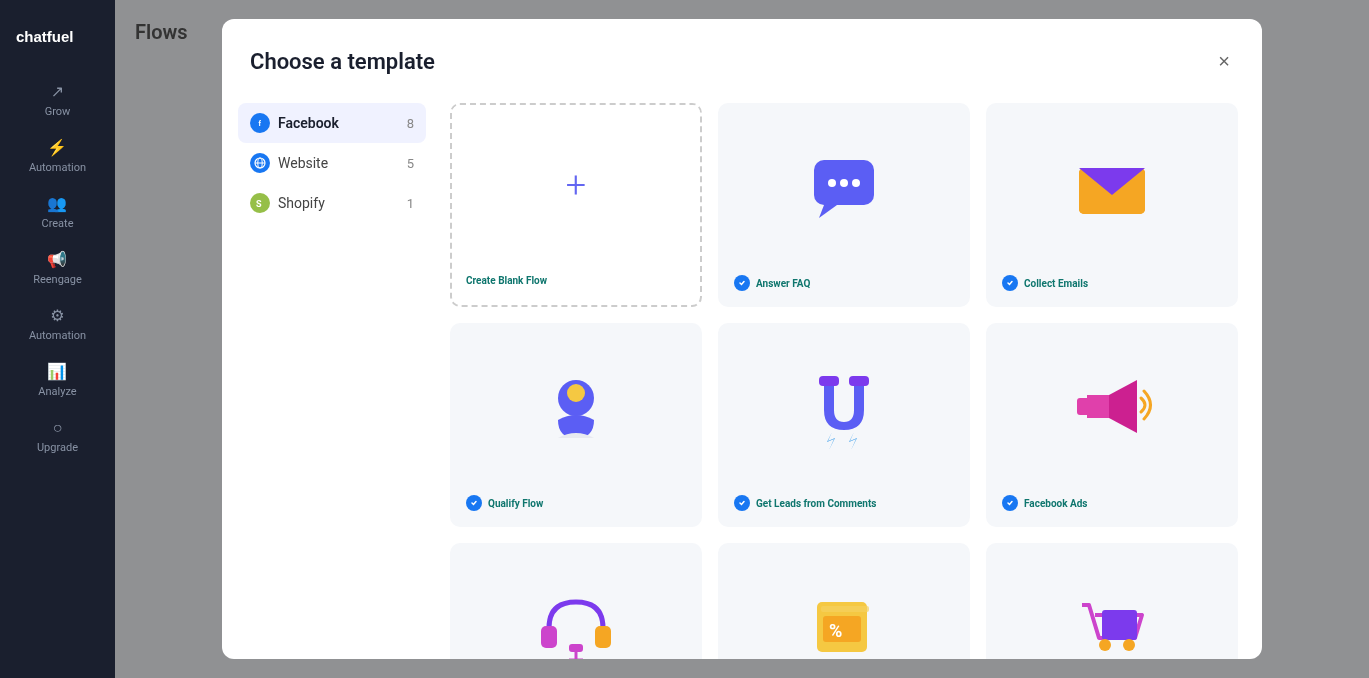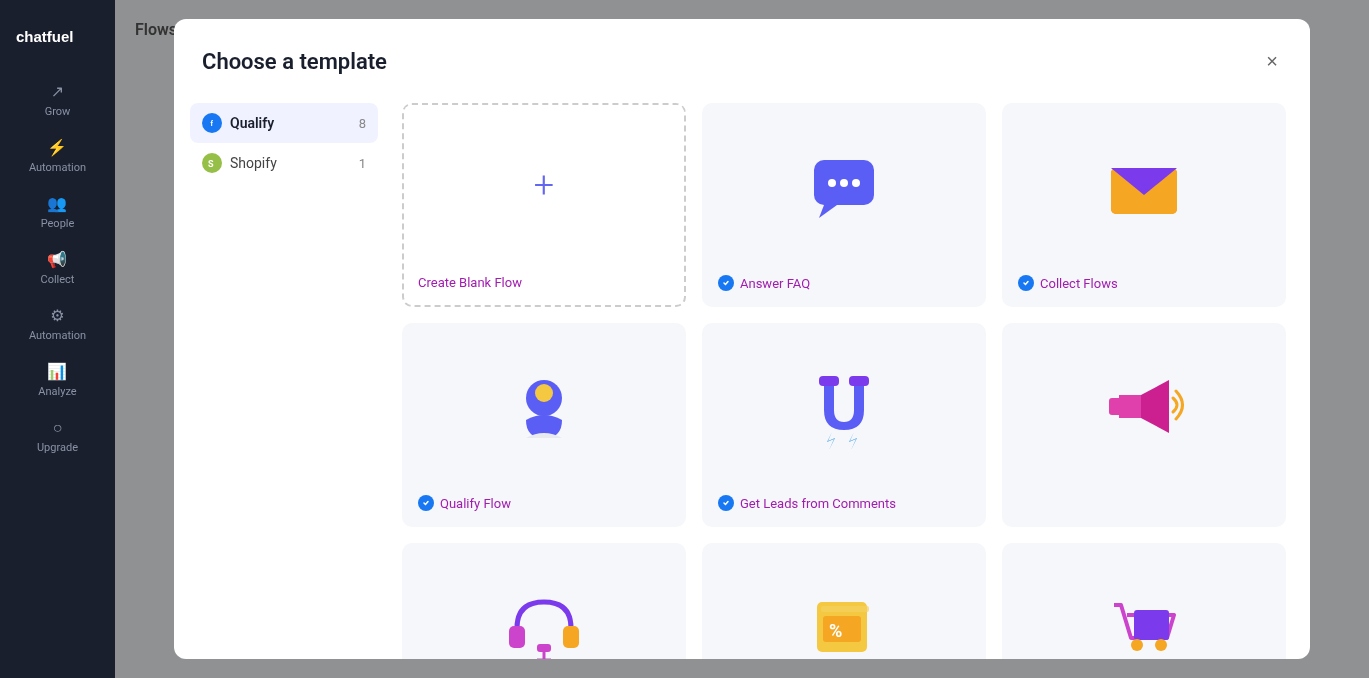--- a/index.html
+++ b/index.html
@@ -54,21 +54,21 @@
       display: flex;
       align-items: center;
       justify-content: center;
       z-index: 10;
     }
 
     
     .modal {
       background: white;
       border-radius: 12px;
-      width: 1136px;
+      width: 1040px;
       max-height: 640px;
       display: flex;
       flex-direction: column;
       position: relative;
       overflow: hidden;
     }
     .modal-header {
       padding: 28px 28px 20px;
       display: flex;
       align-items: center;
@@ -179,23 +179,23 @@
       align-items: center;
       justify-content: center;
       background: #f5f7fa;
     }
     .template-card.blank .template-thumb {
       background: white;
     }
 
     .template-label {
       padding: 10px 14px 14px;
-      font-size: 13px;
-      color: #a21caf;
-      font-weight: 400;
+      font-size: 10px;
+      color: #0f766e;
+      font-weight: 700;
       display: flex;
       align-items: center;
       gap: 6px;
     }
     .template-badge {
       width: 16px;
       height: 16px;
       border-radius: 50%;
       background: #1877f2;
       display: inline-flex;
@@ -230,43 +230,43 @@
   <div class="sidebar-item">
     <span class="icon">↗</span>
     <span>Grow</span>
   </div>
   <div class="sidebar-item">
     <span class="icon">⚡</span>
     <span>Automation</span>
   </div>
   <div class="sidebar-item">
     <span class="icon">👥</span>
-    <span>People</span>
+    <span>Create</span>
   </div>
   <div class="sidebar-item">
     <span class="icon">📢</span>
-    <span>Collect</span>
+    <span>Reengage</span>
   </div>
   <div class="sidebar-item">
     <span class="icon">⚙</span>
     <span>Automation</span>
   </div>
   <div class="sidebar-item">
     <span class="icon">📊</span>
     <span>Analyze</span>
   </div>
   <div class="sidebar-item">
     <span class="icon">○</span>
     <span>Upgrade</span>
   </div>
 </div>
 
 <div class="main-area">
   <div class="bg-content">
-    <span style="color:#555; font-size:16px; font-weight:600;">Flows</span>
+    <span style="color:#555; font-size:20px; font-weight:600;">Flows</span>
   </div>
 
   <div class="overlay">
     <div class="modal">
 
       <div class="modal-header">
         <h2 class="modal-title">Choose a template</h2>
         <button class="close-btn">×</button>
       </div>
 
@@ -275,26 +275,39 @@
         <div class="category-list">
 
           <div class="category-item active">
             <div class="category-left">
               <div class="category-icon cat-facebook">
                 <svg width="10" height="10" viewBox="0 0 10 10" fill="white">
                   <circle cx="5" cy="5" r="4" fill="#1877f2"></circle>
                   <text x="3.5" y="8" font-size="7" fill="white" font-weight="bold">f</text>
                 </svg>
               </div>
-              <span>Qualify</span>
+              <span>Facebook</span>
             </div>
             <span class="category-count">8</span>
           </div>
 
 
+          <div class="category-item">
+            <div class="category-left">
+              <div class="category-icon cat-website">
+                <svg width="12" height="12" viewBox="0 0 12 12">
+                  <circle cx="6" cy="6" r="5" fill="none" stroke="white" stroke-width="1.2"></circle>
+                  <ellipse cx="6" cy="6" rx="2.2" ry="5" fill="none" stroke="white" stroke-width="1"></ellipse>
+                  <line x1="1" y1="6" x2="11" y2="6" stroke="white" stroke-width="1"></line>
+                </svg>
+              </div>
+              <span>Website</span>
+            </div>
+            <span class="category-count">5</span>
+          </div>
 
           <div class="category-item">
             <div class="category-left">
               <div class="category-icon cat-shopify">
                 <svg width="12" height="12" viewBox="0 0 12 12">
                   <text x="2" y="10" font-size="9" fill="white" font-weight="bold">S</text>
                 </svg>
               </div>
               <span>Shopify</span>
             </div>
@@ -347,21 +360,21 @@
                   <polygon points="12,74 35,52" fill="#f5a623" opacity="0.6"></polygon>
                   <polygon points="78,74 55,52" fill="#f5a623" opacity="0.6"></polygon>
                 </svg>
               </div>
               <div class="template-label">
                 <span class="template-badge">
                   <svg viewBox="0 0 10 10" fill="white">
                       <path d="M3,5 L4.5,6.5 L7,3.5" stroke="white" stroke-width="1.5" fill="none" stroke-linecap="round"></path>
                     </svg>
                 </span>
-                <span>Collect Flows</span>
+                <span>Collect Emails</span>
               </div>
             </div>
 
             <div class="template-card">
               <div class="template-thumb">
                 <svg width="90" height="90" viewBox="0 0 90 90">
 
                   <circle cx="45" cy="38" r="18" fill="#5b5ef4"></circle>
                   <circle cx="45" cy="33" r="9" fill="#f5c842"></circle>
                   <path d="M27,60 Q45,50 63,60 Q63,78 45,78 Q27,78 27,60Z" fill="#5b5ef4"></path>
@@ -406,20 +419,28 @@
                 <svg width="90" height="90" viewBox="0 0 90 90">
 
                   <polygon points="20,35 20,58 42,58 42,35" fill="#e040ab"></polygon>
                   <polygon points="42,35 70,20 70,73 42,58" fill="#cc2090"></polygon>
                   <rect x="10" y="38" width="14" height="17" rx="3" fill="#e040ab"></rect>
 
                   <path d="M74,38 Q82,45 74,52" fill="none" stroke="#f5a623" stroke-width="3" stroke-linecap="round"></path>
                   <path d="M77,31 Q90,45 77,59" fill="none" stroke="#f5a623" stroke-width="3" stroke-linecap="round"></path>
                 </svg>
               </div>
+              <div class="template-label">
+                <span class="template-badge">
+                  <svg viewBox="0 0 10 10" fill="white">
+                      <path d="M3,5 L4.5,6.5 L7,3.5" stroke="white" stroke-width="1.5" fill="none" stroke-linecap="round"></path>
+                    </svg>
+                </span>
+                <span>Facebook Ads</span>
+              </div>
             </div>
 
             <div class="template-card">
               <div class="template-thumb">
                 <svg width="90" height="90" viewBox="0 0 90 90">
 
                   <path d="M18,48 Q18,22 45,22 Q72,22 72,48" fill="none" stroke="#7c3aed" stroke-width="5"></path>
                   <rect x="10" y="46" width="16" height="22" rx="5" fill="#cc44cc"></rect>
                   <rect x="64" y="46" width="16" height="22" rx="5" fill="#f5a623"></rect>
 

